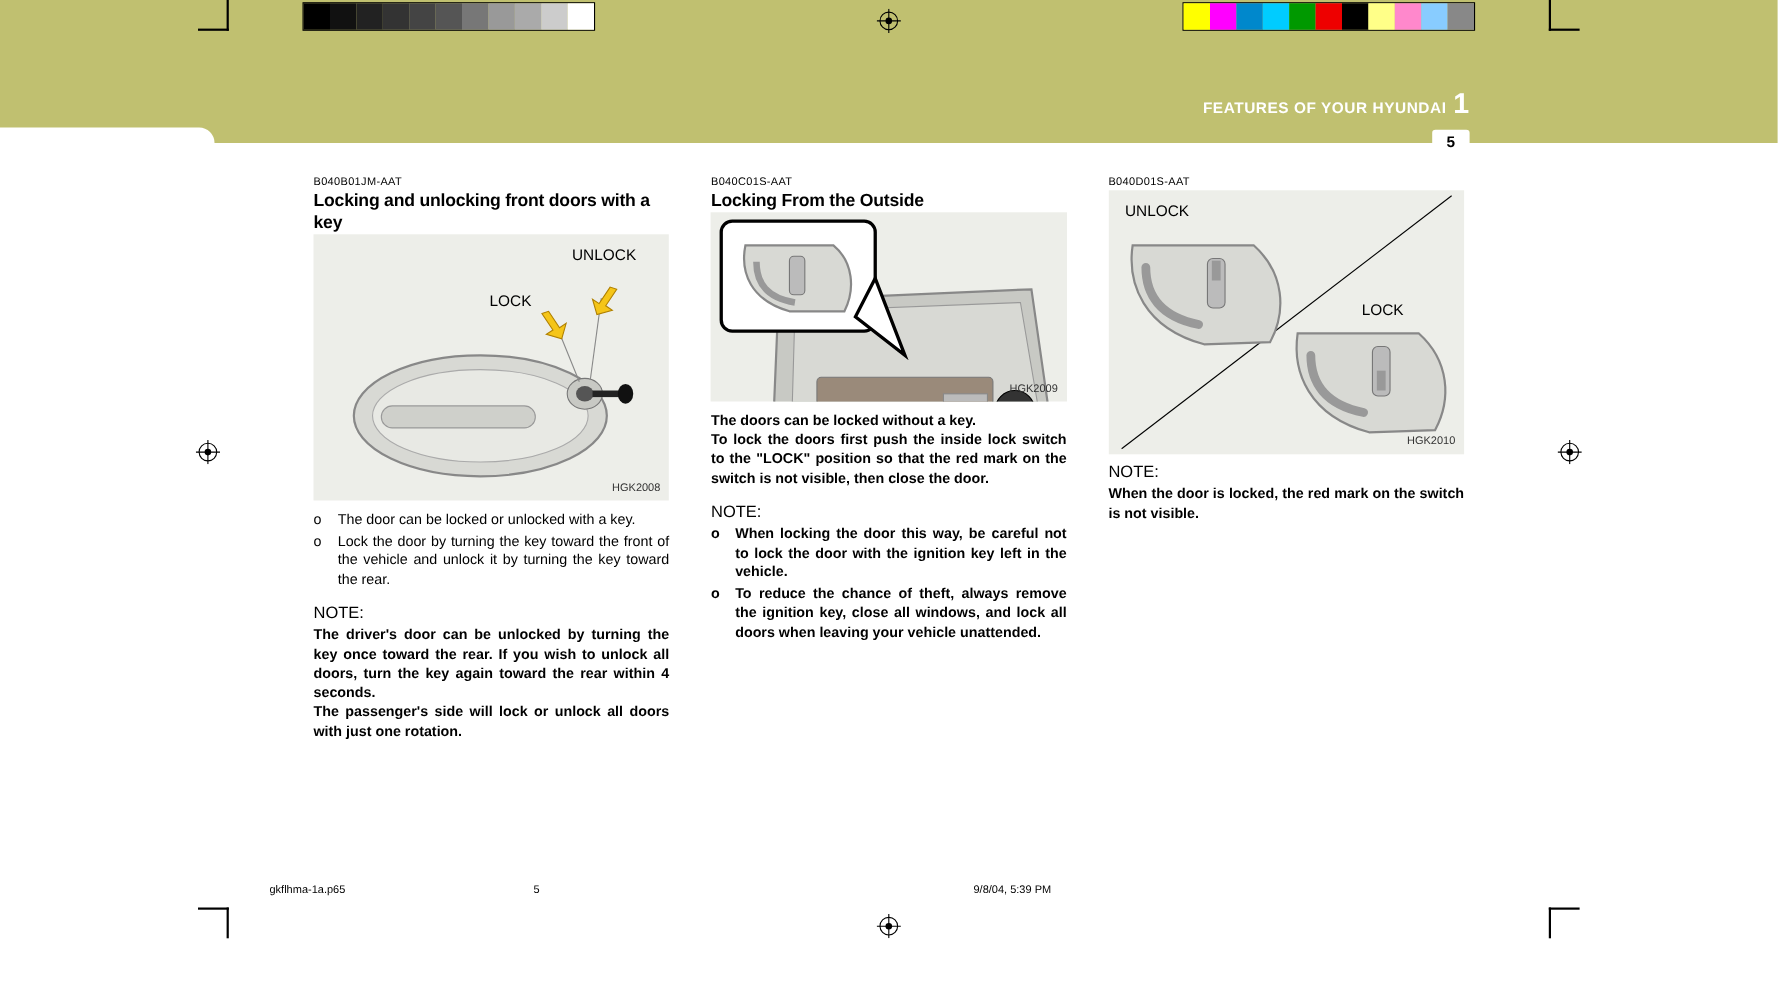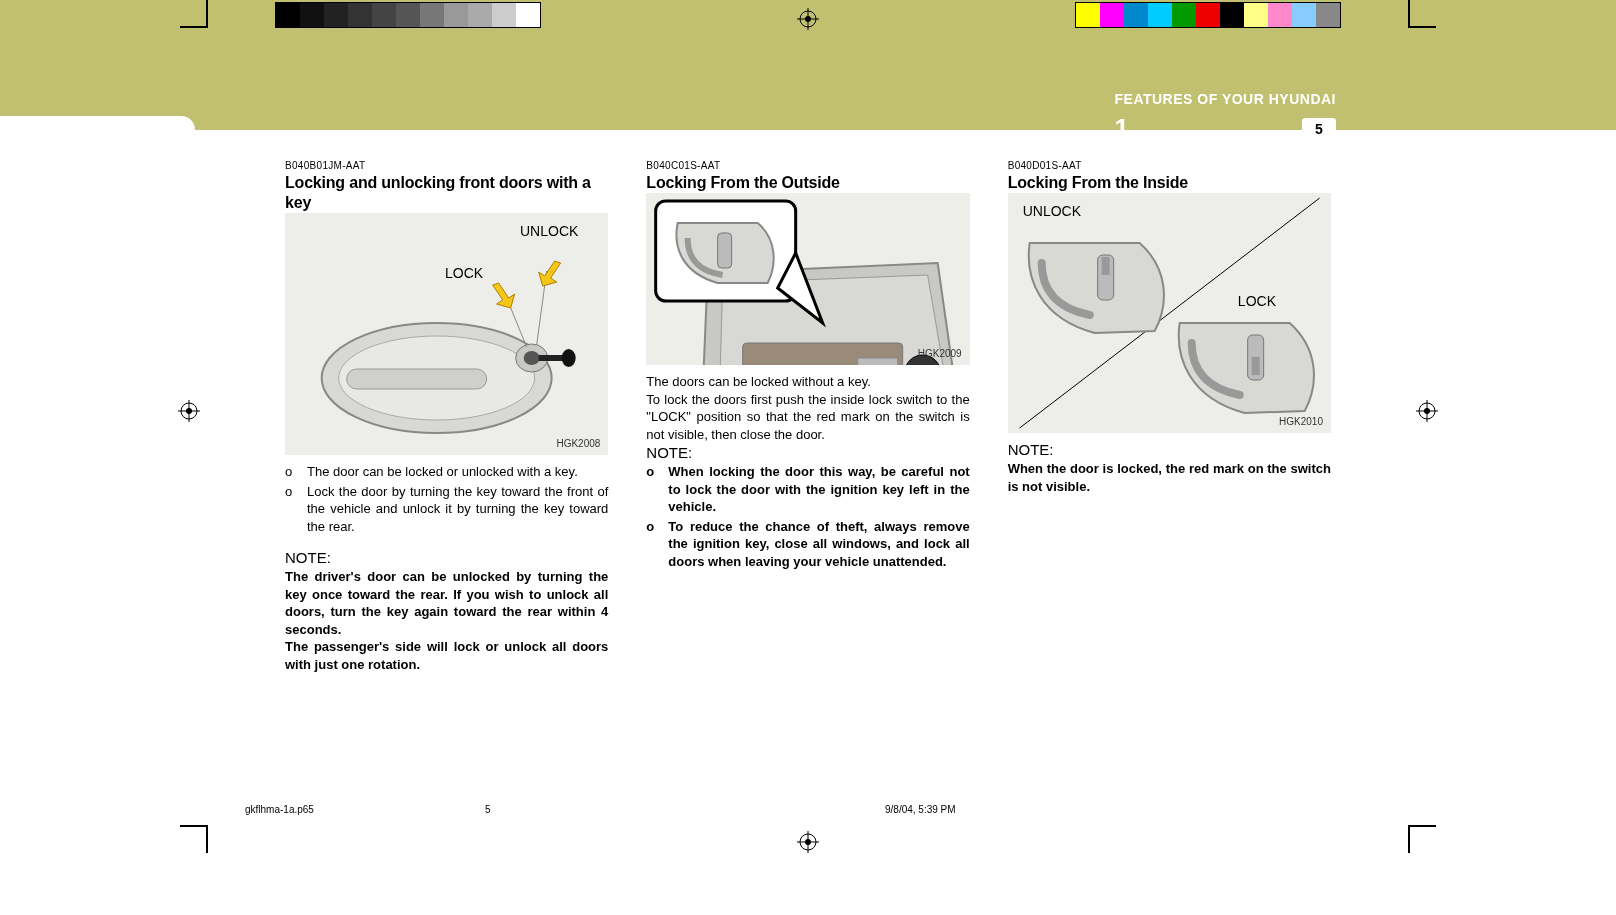--- a/index.html
+++ b/index.html
@@ -41,29 +41,28 @@
 
   .reg-mark {
     position: absolute;
     width: 22px; height: 22px;
   }
   .reg-mark svg { width: 100%; height: 100%; }
 
   .header-text {
     position: absolute;
     right: 280px;
-    top: 91px;
+    top: 79px;
     color: #fff;
     font-weight: bold;
     font-size: 14px;
     letter-spacing: 0.5px;
     display: flex;
     align-items: baseline;
     gap: 6px;
-    flex-direction: column;
   }
   .header-text .chapter {
     font-size: 26px;
   }
   .page-tab {
     position: absolute;
     right: 280px;
     top: 118px;
     background: #fff;
     border-radius: 3px;
@@ -142,21 +141,22 @@
     line-height: 1.35;
     margin-bottom: 2px;
     text-align: justify;
   }
   ul.o-list li .bullet { flex: 0 0 12px; }
   ul.o-list li .txt { flex: 1; }
 
   .para {
     line-height: 1.35;
     text-align: justify;
-    margin-bottom: 1px;
+    margin-bottom: 14px;
+    font-weight: bold;
   }
   .note-head {
     font-weight: normal;
     font-size: 15px;
     margin-bottom: 2px;
   }
   .note-body {
     font-weight: bold;
     line-height: 1.35;
     text-align: justify;
@@ -342,21 +342,20 @@
         </li>
       <li>
           <span class="bullet">o</span>
           <span class="txt">To reduce the chance of theft, always remove the ignition key, close all windows, and lock all doors when leaving your vehicle unattended.</span>
         </li>
     </ul>
   </div>
 
   <div class="col">
     <div class="code">B040D01S-AAT</div>
-    <div class="title">Locking From the Inside</div>
     <div class="figure" style="height:240px">
       <svg viewBox="0 0 320 240" width="100%" height="240">
         <line x1="10" y1="235" x2="310" y2="5" stroke="#000" stroke-width="1"></line>
 
         <g transform="translate(10,40)">
           <path d="M10 10 C5 45 20 85 75 100 L135 98 C150 70 148 35 120 10 Z" fill="#d8d9d4" stroke="#888" stroke-width="2"></path>
           <rect x="78" y="22" width="16" height="45" rx="5" fill="#bbb" stroke="#777"></rect>
           <rect x="82" y="24" width="8" height="18" fill="#999"></rect>
           <path d="M22 30 C22 55 35 75 70 82" fill="none" stroke="#999" stroke-width="8" stroke-linecap="round"></path>
         </g>

